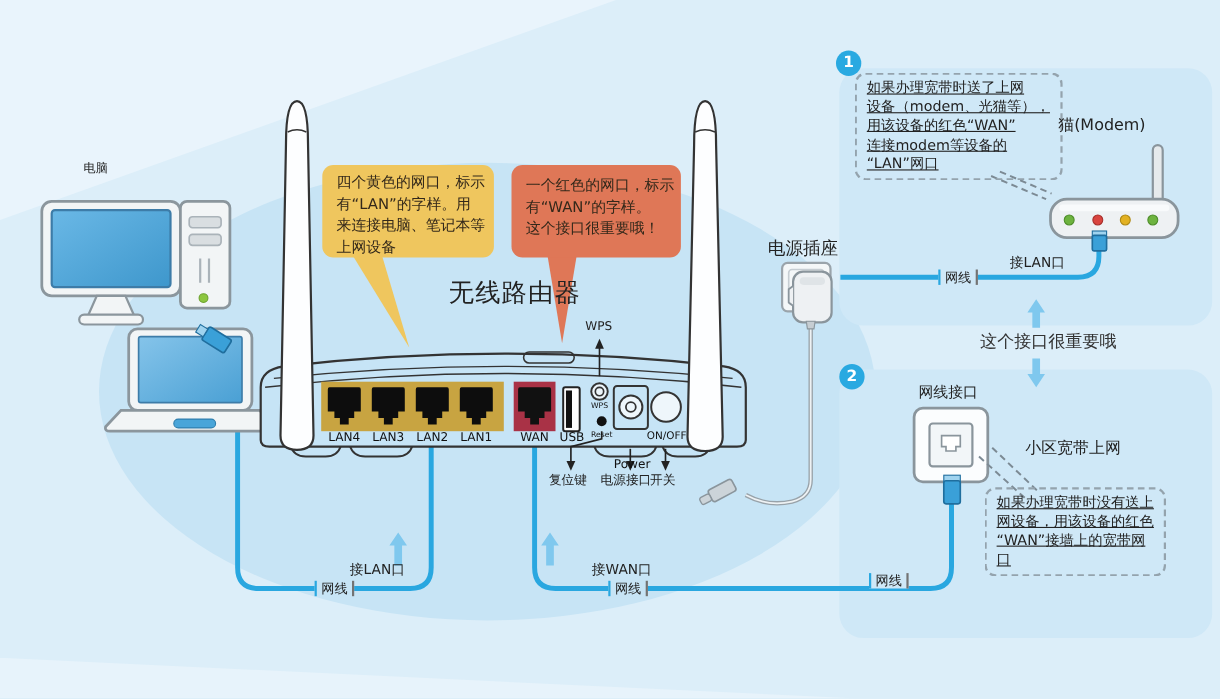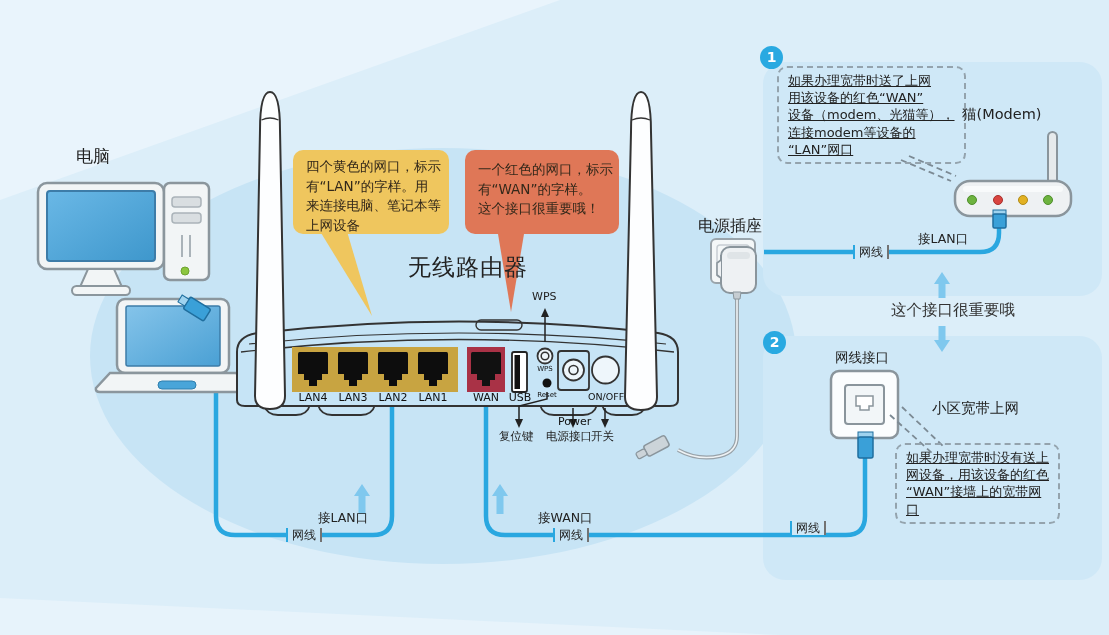--- a/index.html
+++ b/index.html
@@ -188,21 +188,21 @@
     </g>
 
     <g stroke="#7c8a94" stroke-width="1.8" stroke-dasharray="6,4" fill="none">
       <path d="M901,160 L951,181"></path>
       <path d="M909,156 L956,176"></path>
       <path d="M890,415 L932,453"></path>
       <path d="M902,407 L944,447"></path>
     </g>
   </svg>
 
-  <div class="lbl" style="left:76px;top:147px;font-size:17px;">电脑</div>
+  <div class="lbl" style="left:76px;top:147px;font-size:11px;">电脑</div>
 
   <div class="callout-text" style="left:306px;top:157px;">
     <div>四个黄色的网口，标示</div>
     <div>有“LAN”的字样。用</div>
     <div>来连接电脑、笔记本等</div>
     <div>上网设备</div>
   </div>
   <div class="callout-text" style="left:478px;top:160px;">
     <div>一个红色的网口，标示</div>
     <div>有“WAN”的字样。</div>
@@ -233,22 +233,22 @@
   <div class="lbl" style="left:318px;top:511px;font-size:12.5px;">接LAN口</div>
   <div class="wire-tag on-ellipse" style="left:286px;top:528px;">网线</div>
   <div class="lbl" style="left:538px;top:511px;font-size:12.5px;">接WAN口</div>
   <div class="wire-tag on-ellipse" style="left:553px;top:528px;">网线</div>
 
   <div class="lbl" style="left:891px;top:302px;font-size:15.5px;color:#333;">这个接口很重要哦</div>
 
   <div class="badge" style="left:760px;top:46px;">1</div>
   <div class="notebox" style="left:777px;top:66px;">
     <div>如果办理宽带时送了上网</div>
+    <div>设备（modem、光猫等），</div>
     <div>用该设备的红色“WAN”</div>
-    <div>设备（modem、光猫等），</div>
     <div>连接modem等设备的</div>
     <div>“LAN”网口</div>
   </div>
   <div class="lbl" style="left:962px;top:106px;font-size:14.5px;">猫(Modem)</div>
   <div class="lbl" style="left:918px;top:232px;font-size:12.5px;">接LAN口</div>
   <div class="wire-tag on-panel" style="left:853px;top:245px;">网线</div>
 
   <div class="badge" style="left:763px;top:331px;">2</div>
   <div class="lbl" style="left:835px;top:350px;font-size:13.5px;">网线接口</div>
   <div class="lbl" style="left:932px;top:400px;font-size:14.5px;">小区宽带上网</div>

